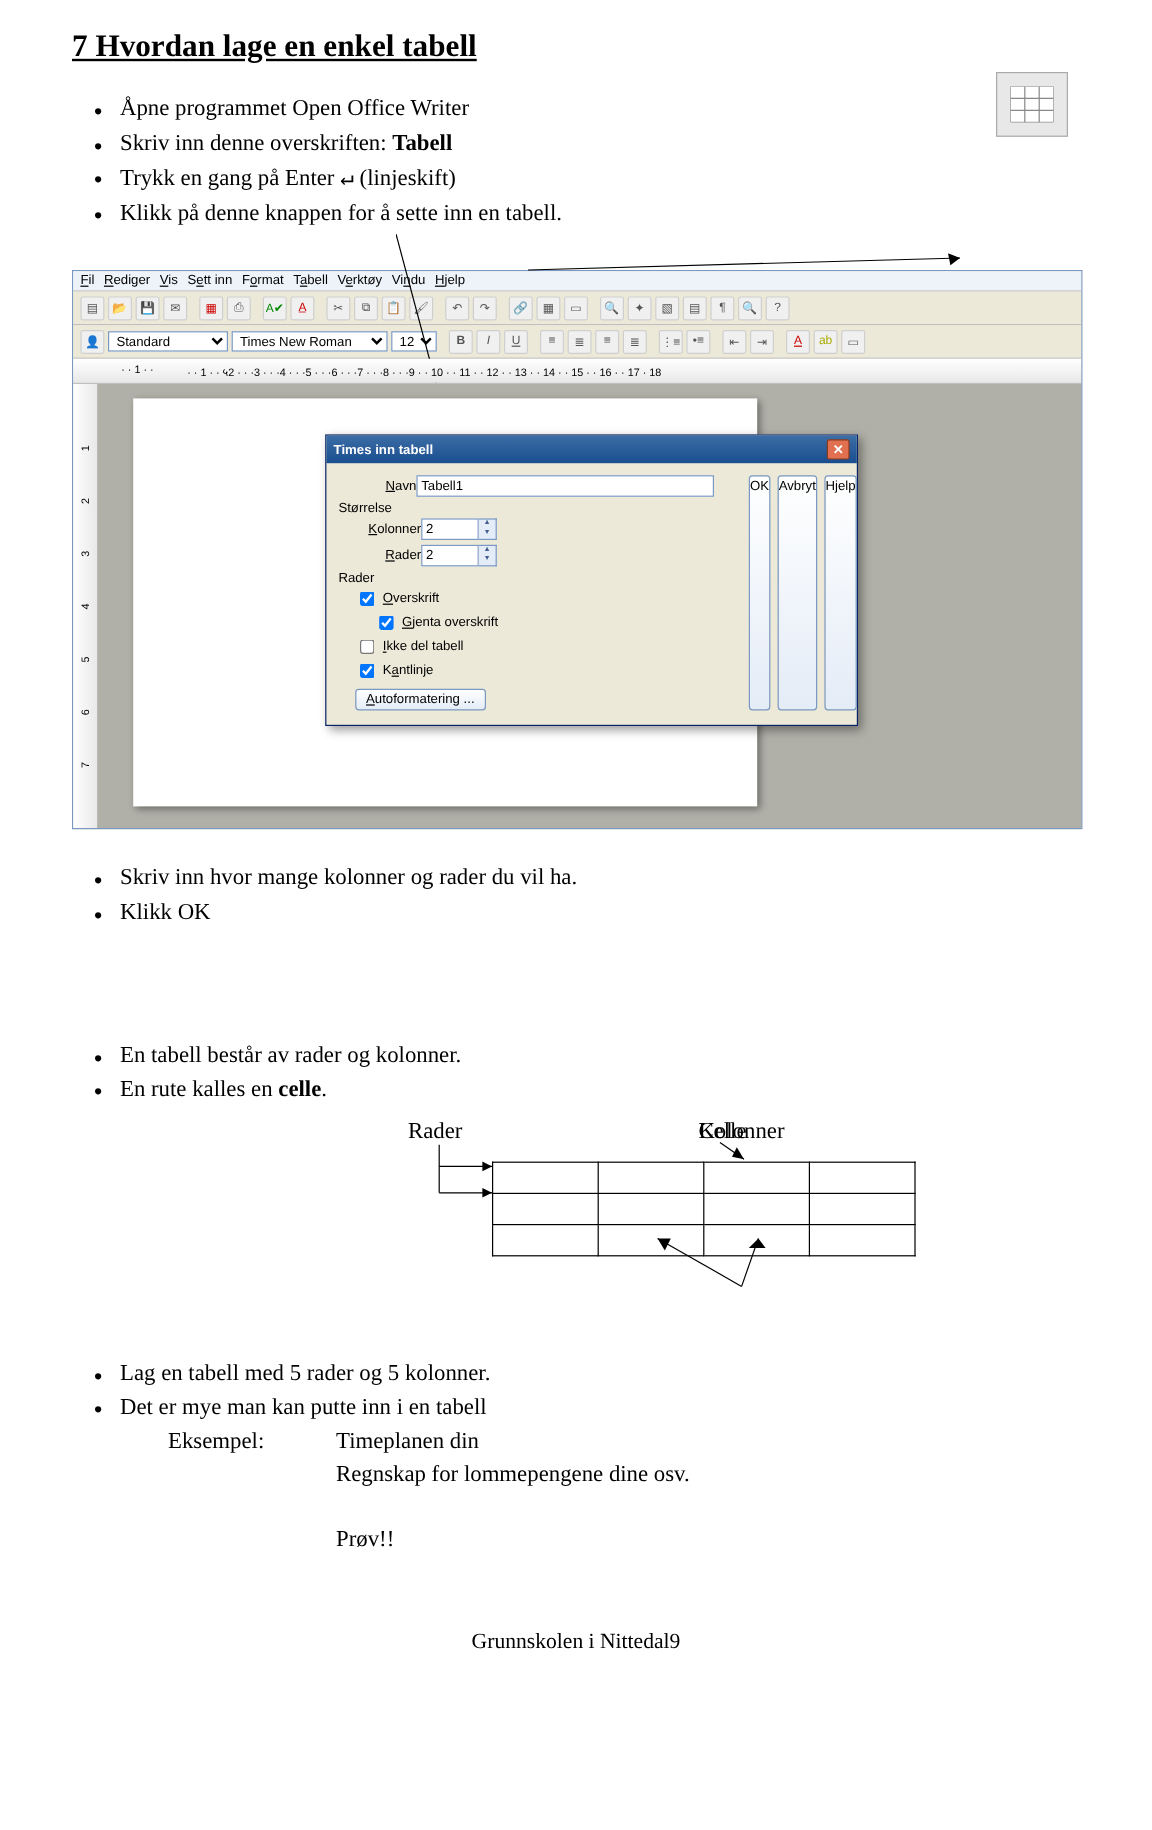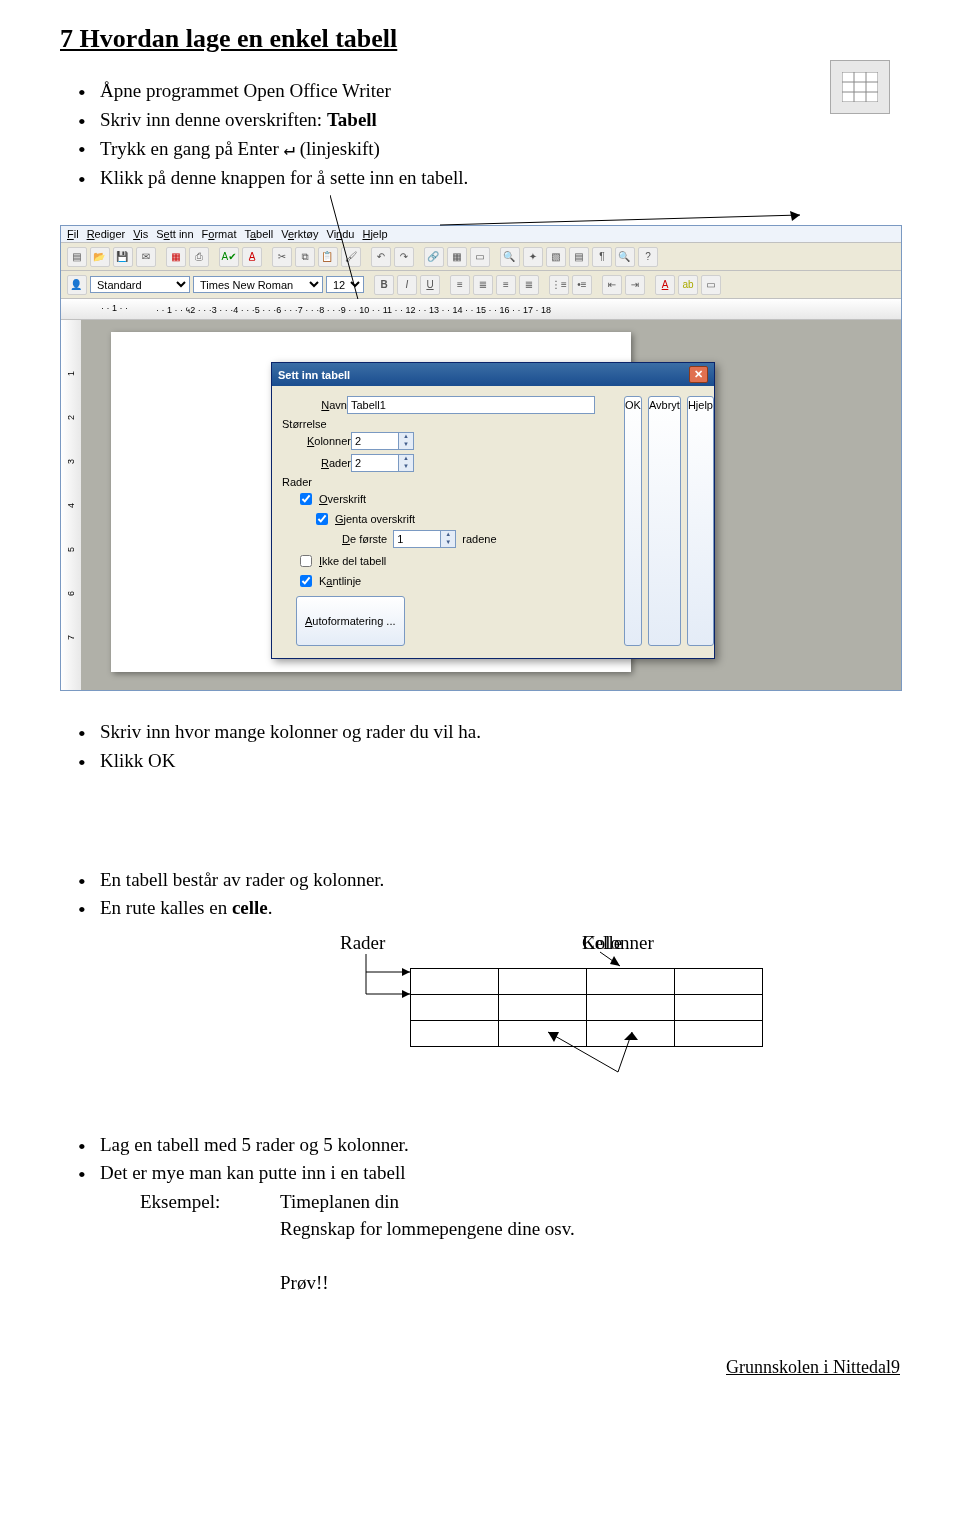--- a/index.html
+++ b/index.html
@@ -183,21 +183,21 @@
   .dlg-spin input{width:40px;border:1px solid #7a99c2;text-align:left;padding:0 3px;height:16px;font-size:11px;}
   .dlg-spin .spbtn{width:14px;border:1px solid #7a99c2;border-left:none;background:#e4ecf7;display:flex;flex-direction:column;}
   .dlg-spin .spbtn div{height:8px;font-size:6px;text-align:center;line-height:7px;color:#435e8c;}
   .dlg-section{font-weight:normal;margin:4px 0 2px 0;}
   .dlg-chk{display:flex;align-items:center;gap:4px;padding-left:14px;margin-bottom:2px;}
   .dlg-chk.in{padding-left:30px;}
   .dlg-chk input{width:12px;height:12px;}
   .dlg-autobtn{
     margin:6px 0 0 14px;
     border:1px solid #7a99c2;background:linear-gradient(#fff,#e4ecf7);
-    padding:18px 8px;border-radius:3px;width:fit-content;
+    padding:2px 8px;border-radius:3px;width:fit-content;
   }
   
   
   .diagram-tbl{
     border-collapse:collapse;
     margin:8px 0 0 0;
   }
   .diagram-tbl td{
     border:1px solid #000;
     width:85px;height:23px;
@@ -210,23 +210,22 @@
   }
   .diagram-label{position:absolute;font-family:"Times New Roman",serif;font-size:19px;}
   
   .example-block{padding-left:40px;}
   .example-block div{display:flex;}
   .example-block .lab{width:140px;}
   
   .footer{
     margin-top:60px;
     display:flex;
-    justify-content:flex-end;
+    justify-content:center;
     font-size:18px;
-    text-decoration:underline;
   }
 </style>
 </head>
 <body>
 
 <div class="table-btn-icon">
   <svg width="36" height="30" viewBox="0 0 36 30">
     <rect x="0" y="0" width="36" height="30" fill="#fff" stroke="#888"></rect>
     <line x1="12" y1="0" x2="12" y2="30" stroke="#888"></line>
     <line x1="24" y1="0" x2="24" y2="30" stroke="#888"></line>
@@ -349,21 +348,21 @@
         <span class="num" style="top:144px">3</span>
         <span class="num" style="top:188px">4</span>
         <span class="num" style="top:232px">5</span>
         <span class="num" style="top:276px">6</span>
         <span class="num" style="top:320px">7</span>
       </div>
       <div class="oo-page"></div>
 
       <div class="dlg">
         <div class="dlg-title">
-          <span>Sett inn tabell</span>
+          <span>Times inn tabell</span>
           <div class="dlg-close">✕</div>
         </div>
         <div class="dlg-body">
           <div class="dlg-left">
             <div class="dlg-row">
               <div class="dlg-label"><u>N</u>avn</div>
               <input class="dlg-input" style="width: 240px;" value="Tabell1">
             </div>
             <div class="dlg-section">Størrelse</div>
             <div class="dlg-row">
@@ -388,31 +387,20 @@
             </div>
             <div class="dlg-section">Rader</div>
             <label class="dlg-chk">
                 <input type="checkbox" checked="" style="">
                 <span><u>O</u>verskrift</span>
               </label>
             <label class="dlg-chk in">
                 <input type="checkbox" checked="" style="">
                 <span><u>G</u>jenta overskrift</span>
               </label>
-            <div class="dlg-row" style="padding-left:60px;gap:6px">
-              <span><u>D</u>e første</span>
-              <div class="dlg-spin">
-                <input value="1" style="">
-                <div class="spbtn">
-                    <div>▲</div>
-                    <div>▼</div>
-                  </div>
-              </div>
-              <span>radene</span>
-            </div>
             <label class="dlg-chk">
                 <input type="checkbox" style="">
                 <span><u>I</u>kke del tabell</span>
               </label>
             <label class="dlg-chk">
                 <input type="checkbox" checked="" style="">
                 <span>K<u>a</u>ntlinje</span>
               </label>
             <div class="dlg-autobtn"><u>A</u>utoformatering ...</div>
           </div>

